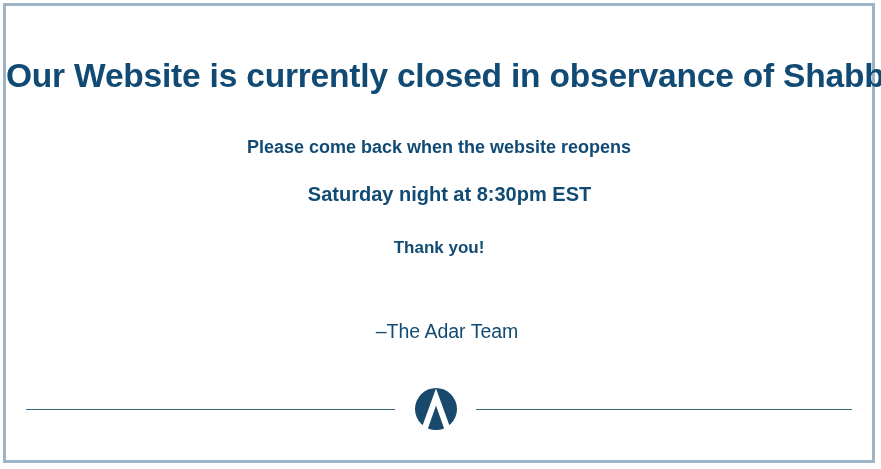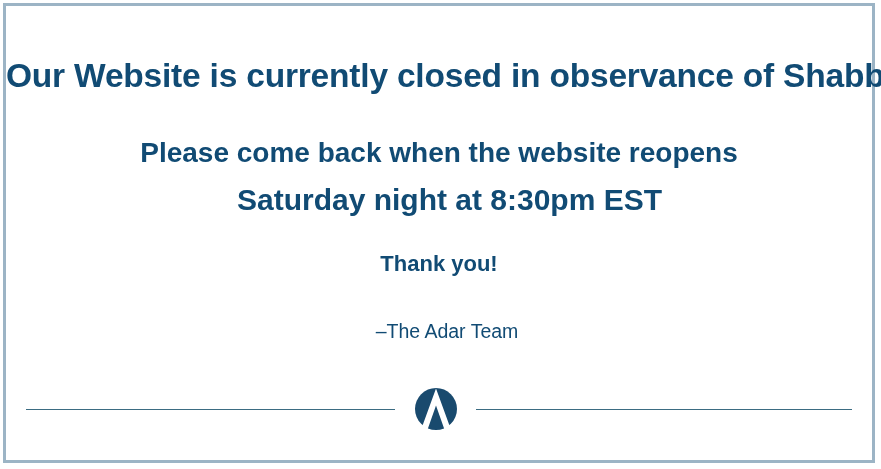--- a/index.html
+++ b/index.html
@@ -47,44 +47,44 @@
     letter-spacing: -0.2px;
     line-height: 1.1;
     white-space: nowrap;
   }
 
   .subline-1 {
     position: absolute;
     left: 0;
     right: 0;
     top: 131px;
-    font-size: 28px;
+    font-size: 18px;
     font-weight: bold;
     line-height: 1.15;
     white-space: nowrap;
   }
 
   .subline-2 {
     position: absolute;
     left: 0;
     right: 0;
     top: 177px;
-    font-size: 30px;
+    font-size: 20px;
     font-weight: bold;
     line-height: 1.15;
     white-space: nowrap;
     margin-left: 21px;
   }
 
   .thanks {
     position: absolute;
     left: 0;
     right: 0;
-    top: 245px;
-    font-size: 22px;
+    top: 232px;
+    font-size: 17px;
     font-weight: bold;
     line-height: 1.15;
     white-space: nowrap;
     text-align: center;
   }
 
   .signature {
     position: absolute;
     left: 0;
     right: 0;

